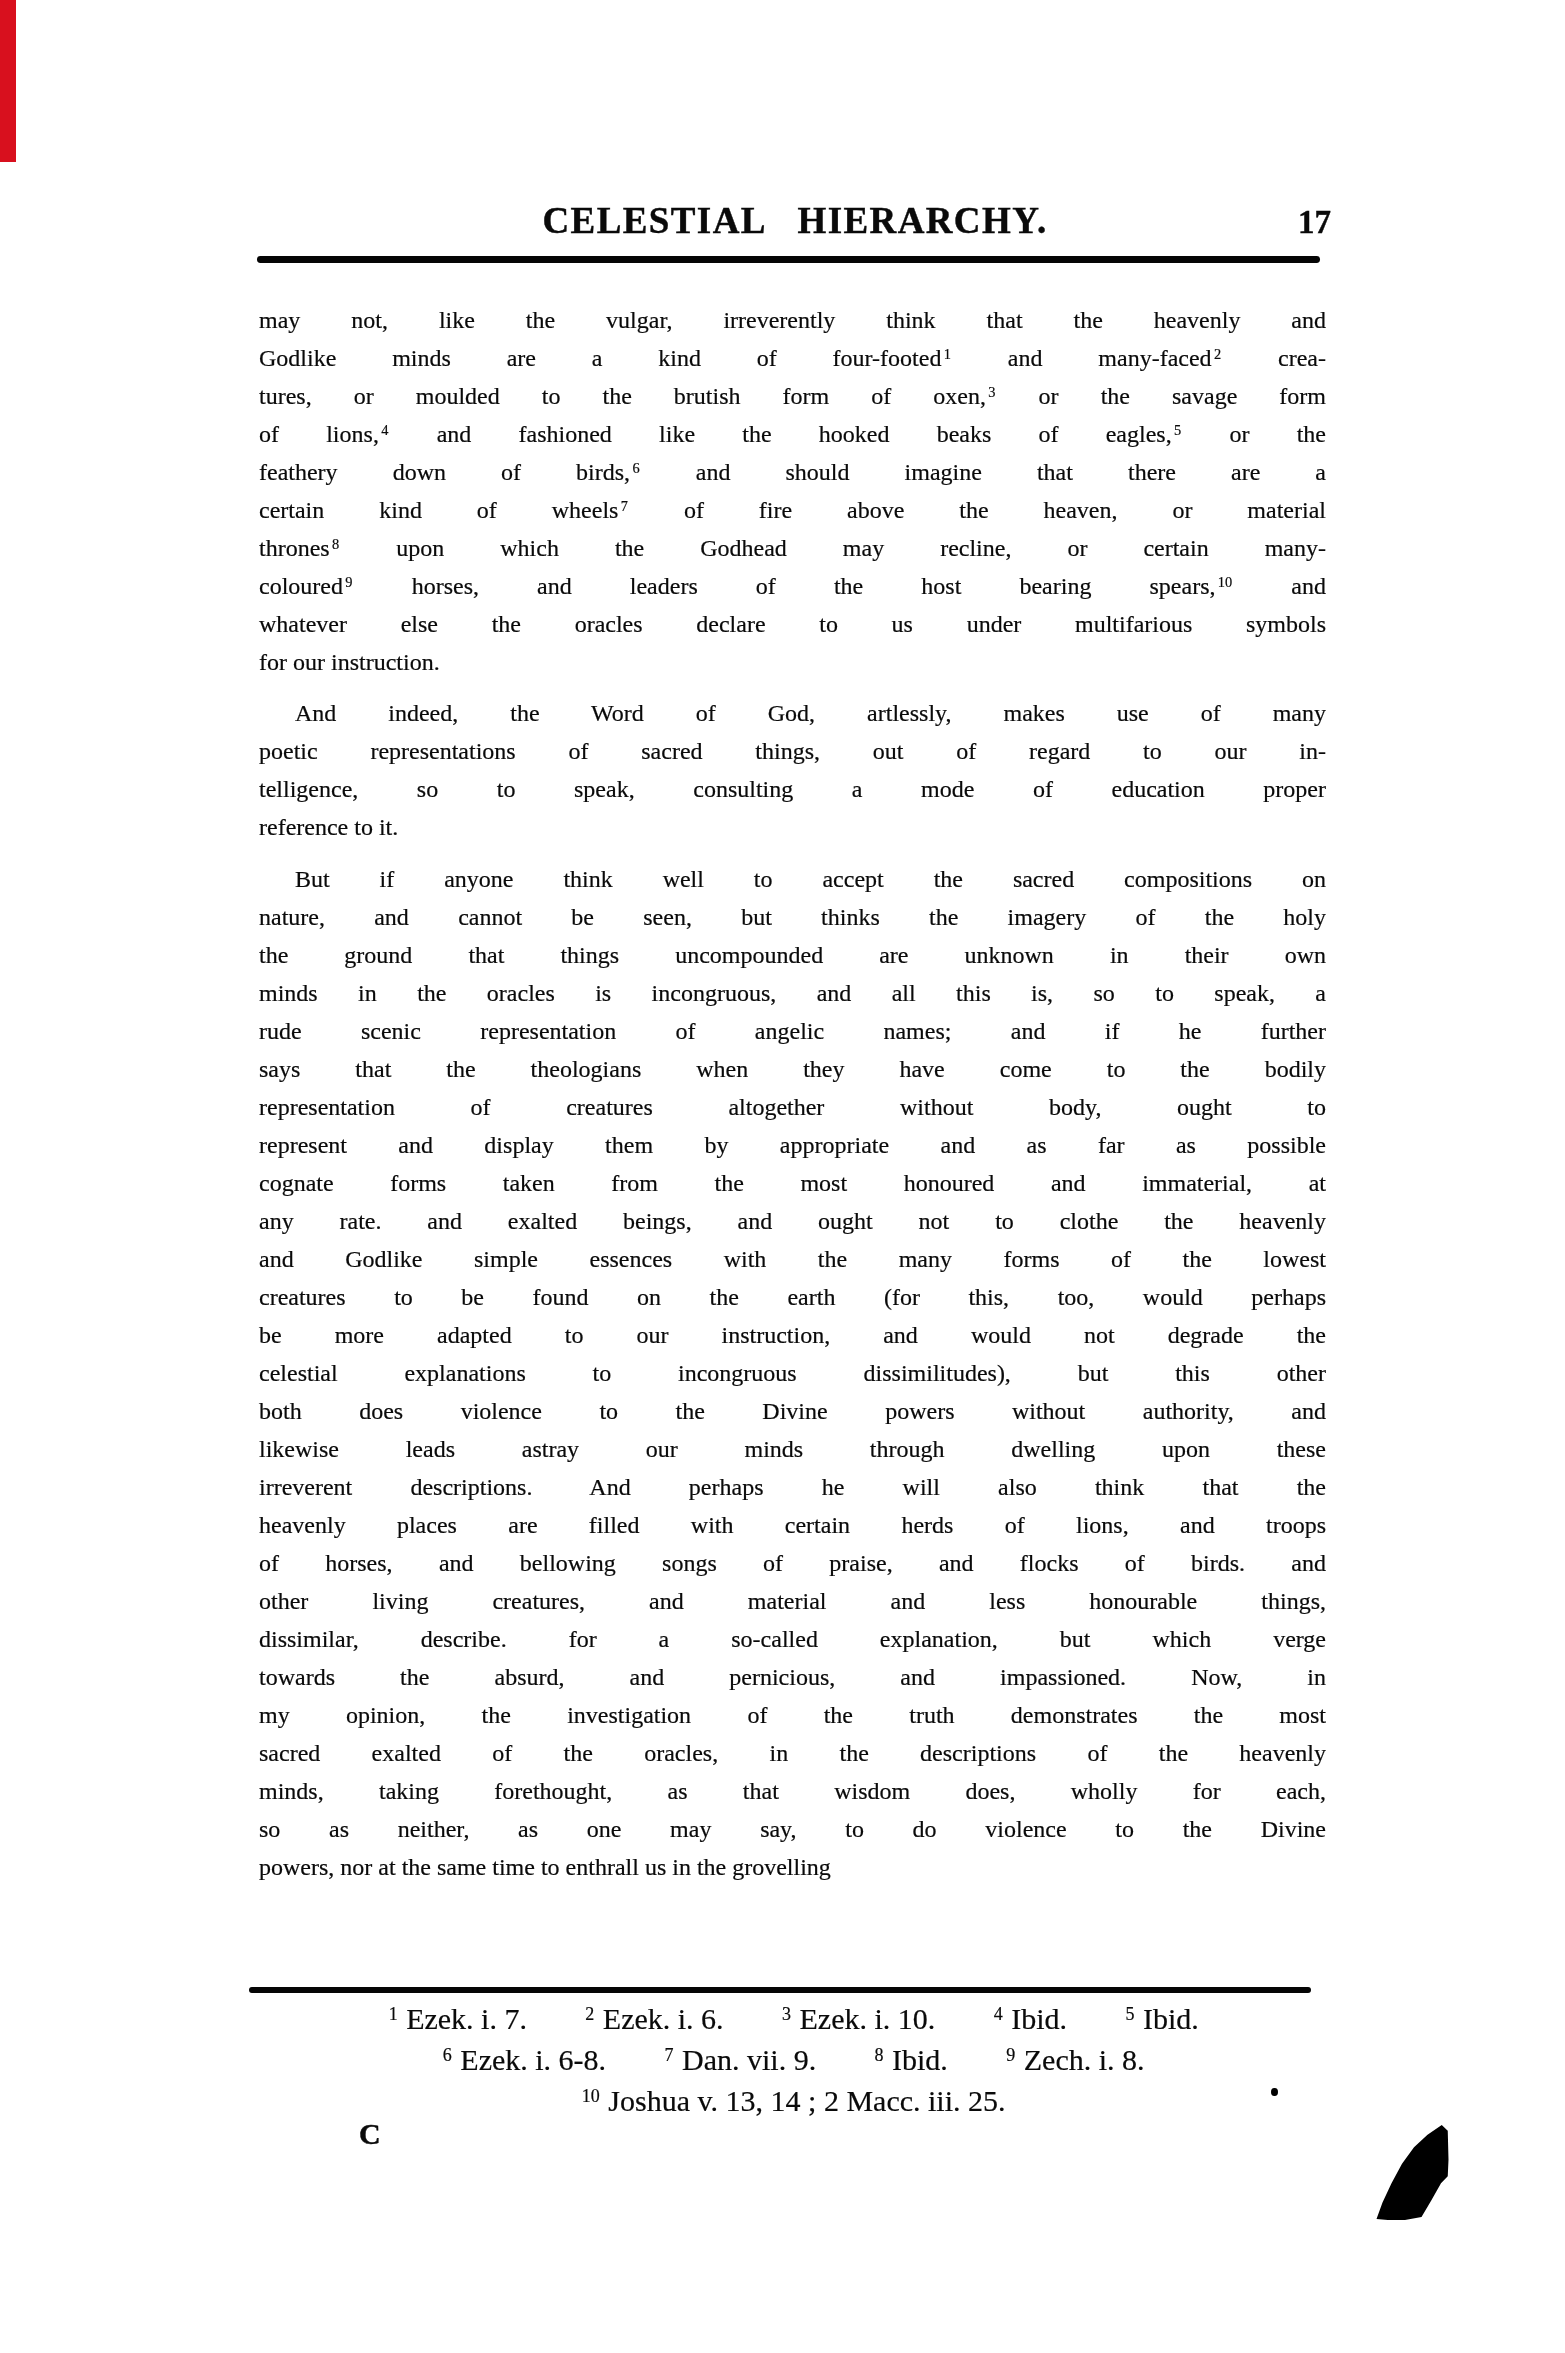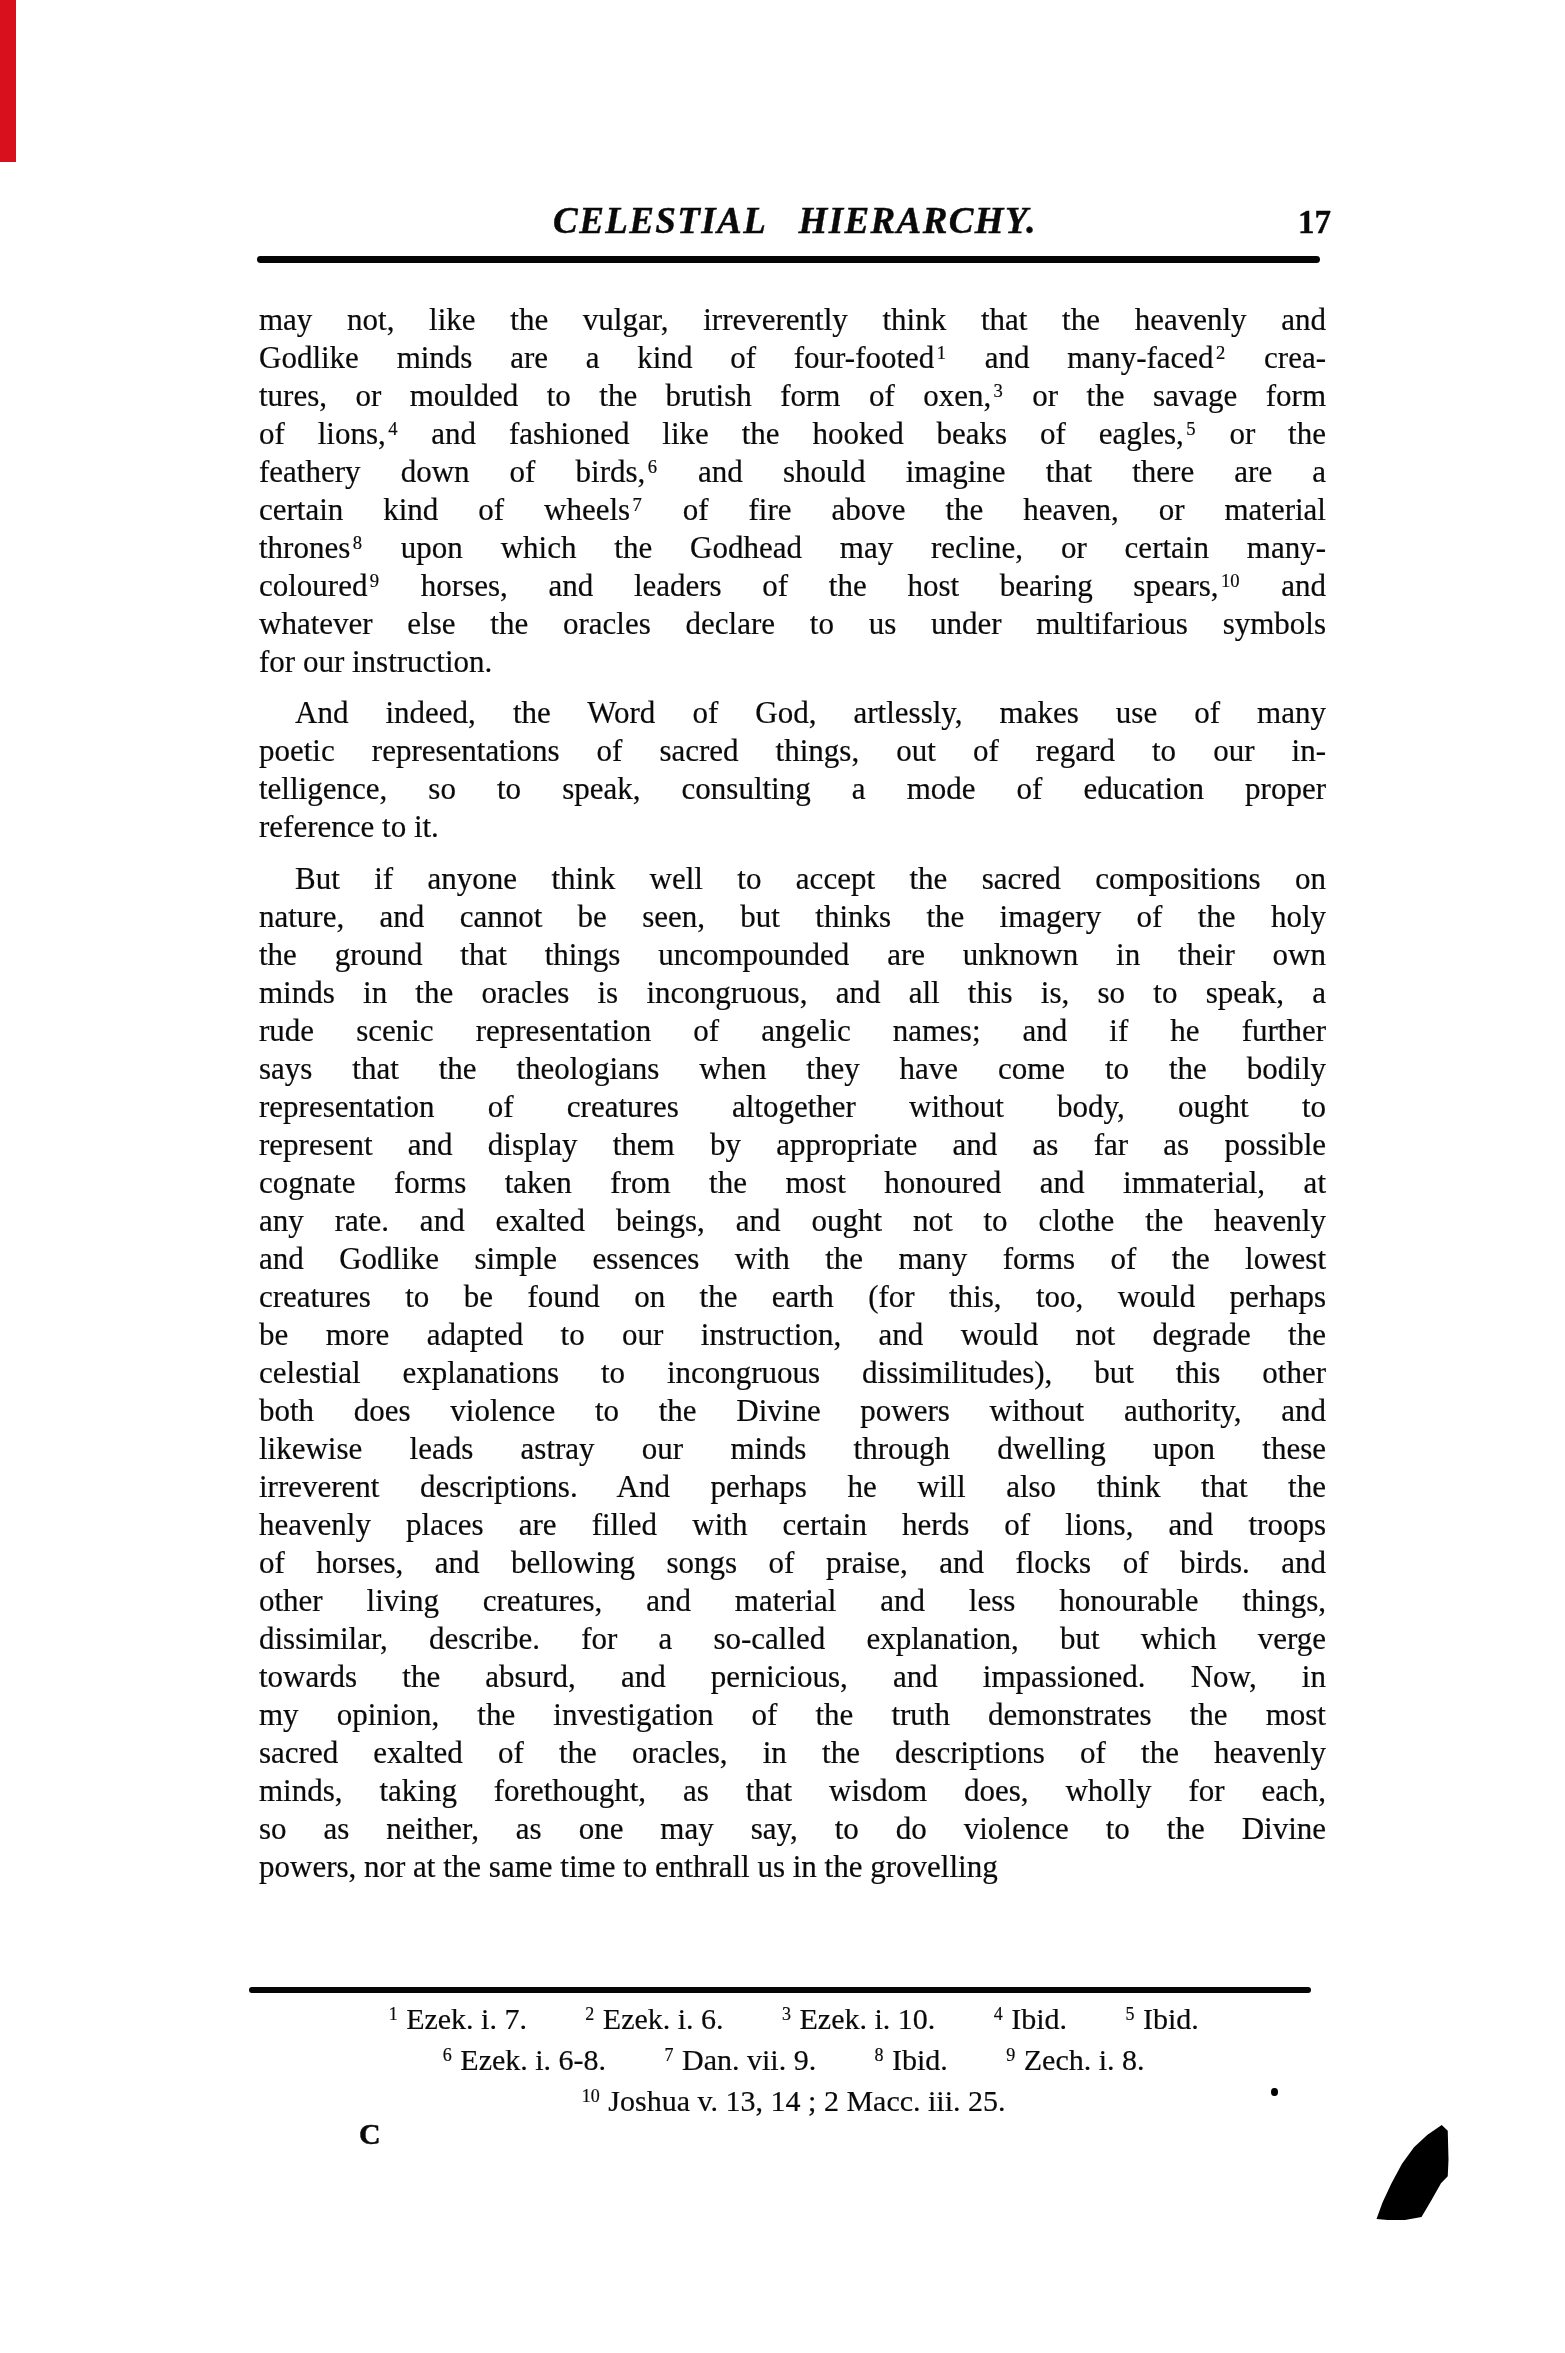--- a/index.html
+++ b/index.html
@@ -12,37 +12,37 @@
     color:#0a0a0a;
   }
   .scan-stripe{
     position:absolute;left:0;top:0;width:16.3px;height:162px;
   }
   .header-row{
     position:absolute;left:259px;top:197px;width:1072px;height:53px;
   }
   .running-title{
     text-align:center;
-    font-style:italic;font-weight:bold;
+    font-weight:bold;
     font-size:37px;line-height:48px;
     letter-spacing:1.4px;word-spacing:22px;
     -webkit-text-stroke:0.4px #0a0a0a;
   }
   .page-number{
     position:absolute;right:0;top:3.8px;
     font-weight:bold;font-size:33px;line-height:43px;margin-left:40px;
     -webkit-text-stroke:0.4px #0a0a0a;
   }
   .top-rule{
     position:absolute;left:257px;top:256px;width:1063px;height:6.7px;
     background:#050505;border-radius:3.4px;
   }
   .body-text{
     position:absolute;left:259px;top:301px;width:1067px;
-    font-size:31px;
+    font-size:24px;
     -webkit-text-stroke:0.2px #0a0a0a;
   }
   .paragraph{margin:0;}
   .paragraph + .paragraph{margin-top:13.4px;}
   .line{
     height:38px;line-height:38px;
     text-align:justify;text-align-last:justify;
     white-space:normal;
   }
   .line.last{text-align-last:left;}

